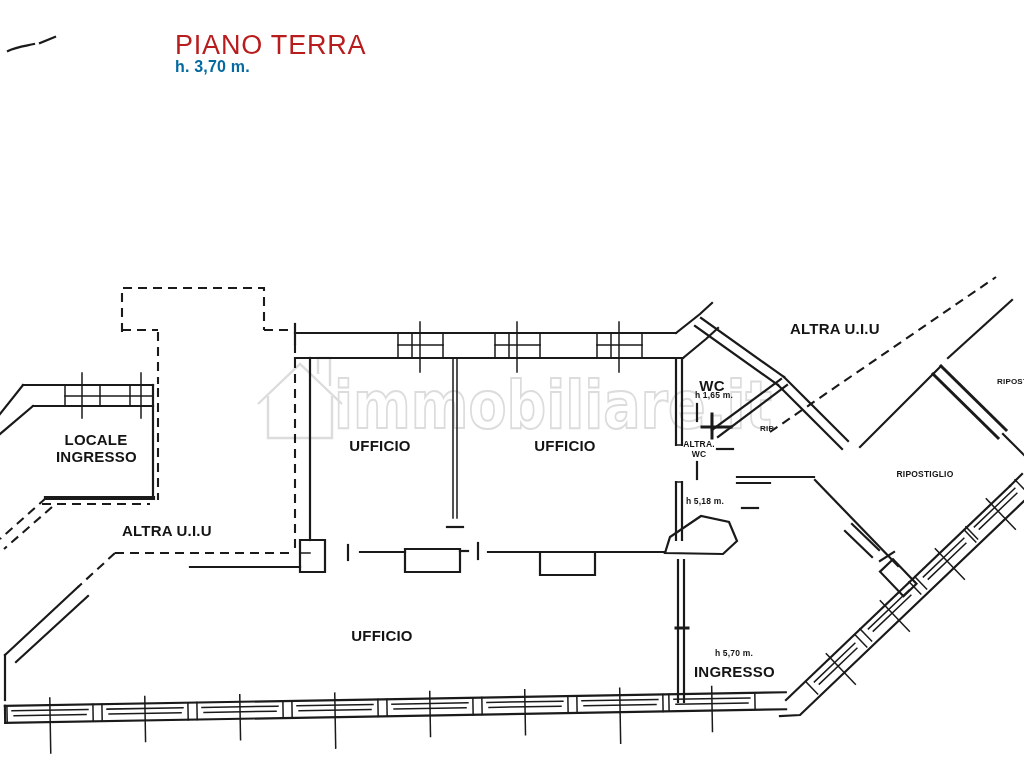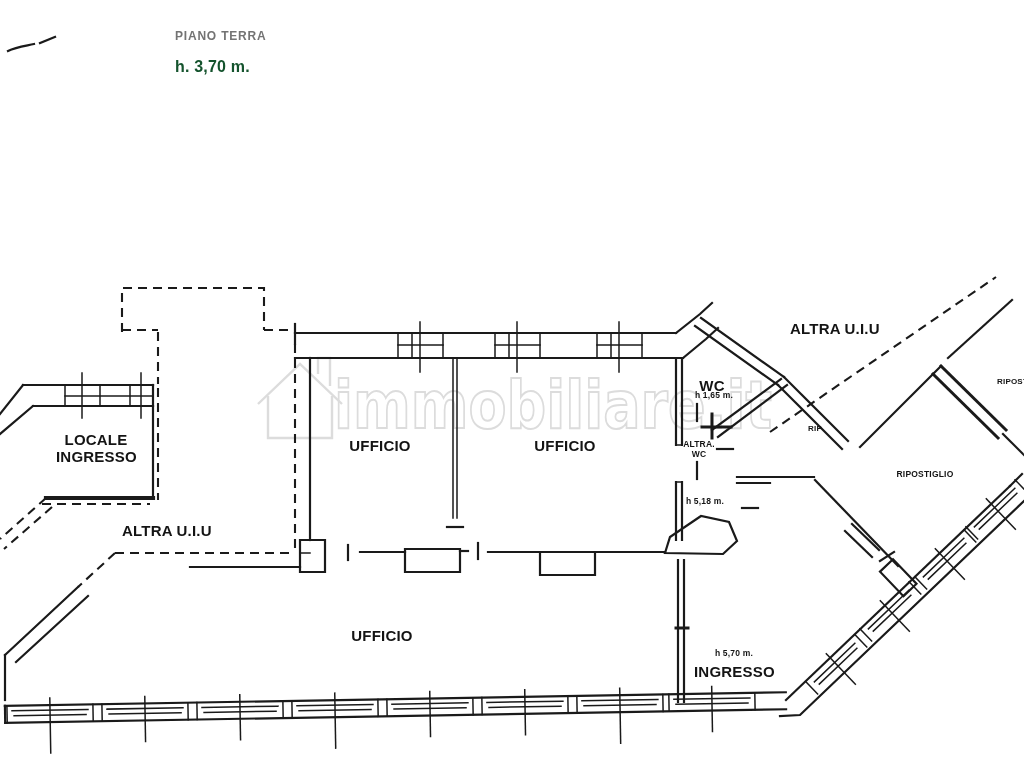--- a/index.html
+++ b/index.html
@@ -12,23 +12,23 @@
   .w1{stroke:#1a1a1a;fill:none;stroke-width:1.5;stroke-linecap:square;}
   .w2{stroke:#1a1a1a;fill:none;stroke-width:2.2;stroke-linecap:square;}
   .w3{stroke:#1a1a1a;fill:none;stroke-width:3;stroke-linecap:square;}
   .w4{stroke:#1a1a1a;fill:none;stroke-width:4.2;stroke-linecap:square;}
   .d {stroke:#1a1a1a;fill:none;stroke-width:2.1;stroke-dasharray:9 6;stroke-linecap:butt;}
   .wm{stroke:#dcdcdc;fill:none;stroke-width:2.4;}
   .lbl{
     position:absolute;font-weight:700;color:#141414;text-align:center;
     white-space:nowrap;line-height:1.15;letter-spacing:0.2px;
   } .s9{font-size:15px;} .s85{font-size:8.5px;} .s8{font-size:8px;}
-  #title-main{position:absolute;left:175px;top:30px;font-size:12px;font-weight:700;
-    letter-spacing:0.8px;color:#737373;}
-  #title-height{position:absolute;left:175px;top:58px;font-size:16px;font-weight:700;color:#14532d;}
+  #title-main{position:absolute;left:175px;top:30px;font-size:27px;font-weight:400;
+    letter-spacing:0.8px;color:#b91c1c;}
+  #title-height{position:absolute;left:175px;top:58px;font-size:16px;font-weight:700;color:#0369a1;}
 </style>
 </head>
 <body>
 
 <div id="stage">
 
   <svg width="1024" height="768" viewBox="0 0 1024 768">
 
     <g>
       <g>
@@ -243,21 +243,21 @@
 
   <div class="lbl s9" style="left:687px;top:377px;width:50px;">WC</div>
   <div class="lbl s85" style="left:684px;top:391px;width:60px;">h 1,65 m.</div>
 
   <div class="lbl s85" style="left:677px;top:440px;width:44px;">
     <span>ALTRA.</span><br>
     <span>WC</span>
   </div>
   <div class="lbl s85" style="left:676px;top:497px;width:58px;">h 5,18 m.</div>
 
-  <div class="lbl s8" style="left:752px;top:424px;width:30px;margin-left:48px;">RIP</div>
+  <div class="lbl s8" style="left:752px;top:424px;width:30px;">RIP</div>
 
   <div class="lbl s9" style="left:790px;top:320px;width:84px;">ALTRA U.I.U</div>
 
   <div class="lbl s85" style="left:878px;top:470px;width:94px;">RIPOSTIGLIO</div>
 
   <div class="lbl s8" style="left:997px;top:377px;width:70px;text-align:left;">RIPOSTIGLIO</div>
 
   <div class="lbl s9" style="left:694px;top:624px;width:80px;margin-top:39px;">INGRESSO</div>
   <div class="lbl s85" style="left:694px;top:649px;width:80px;">h 5,70 m.</div>
 

